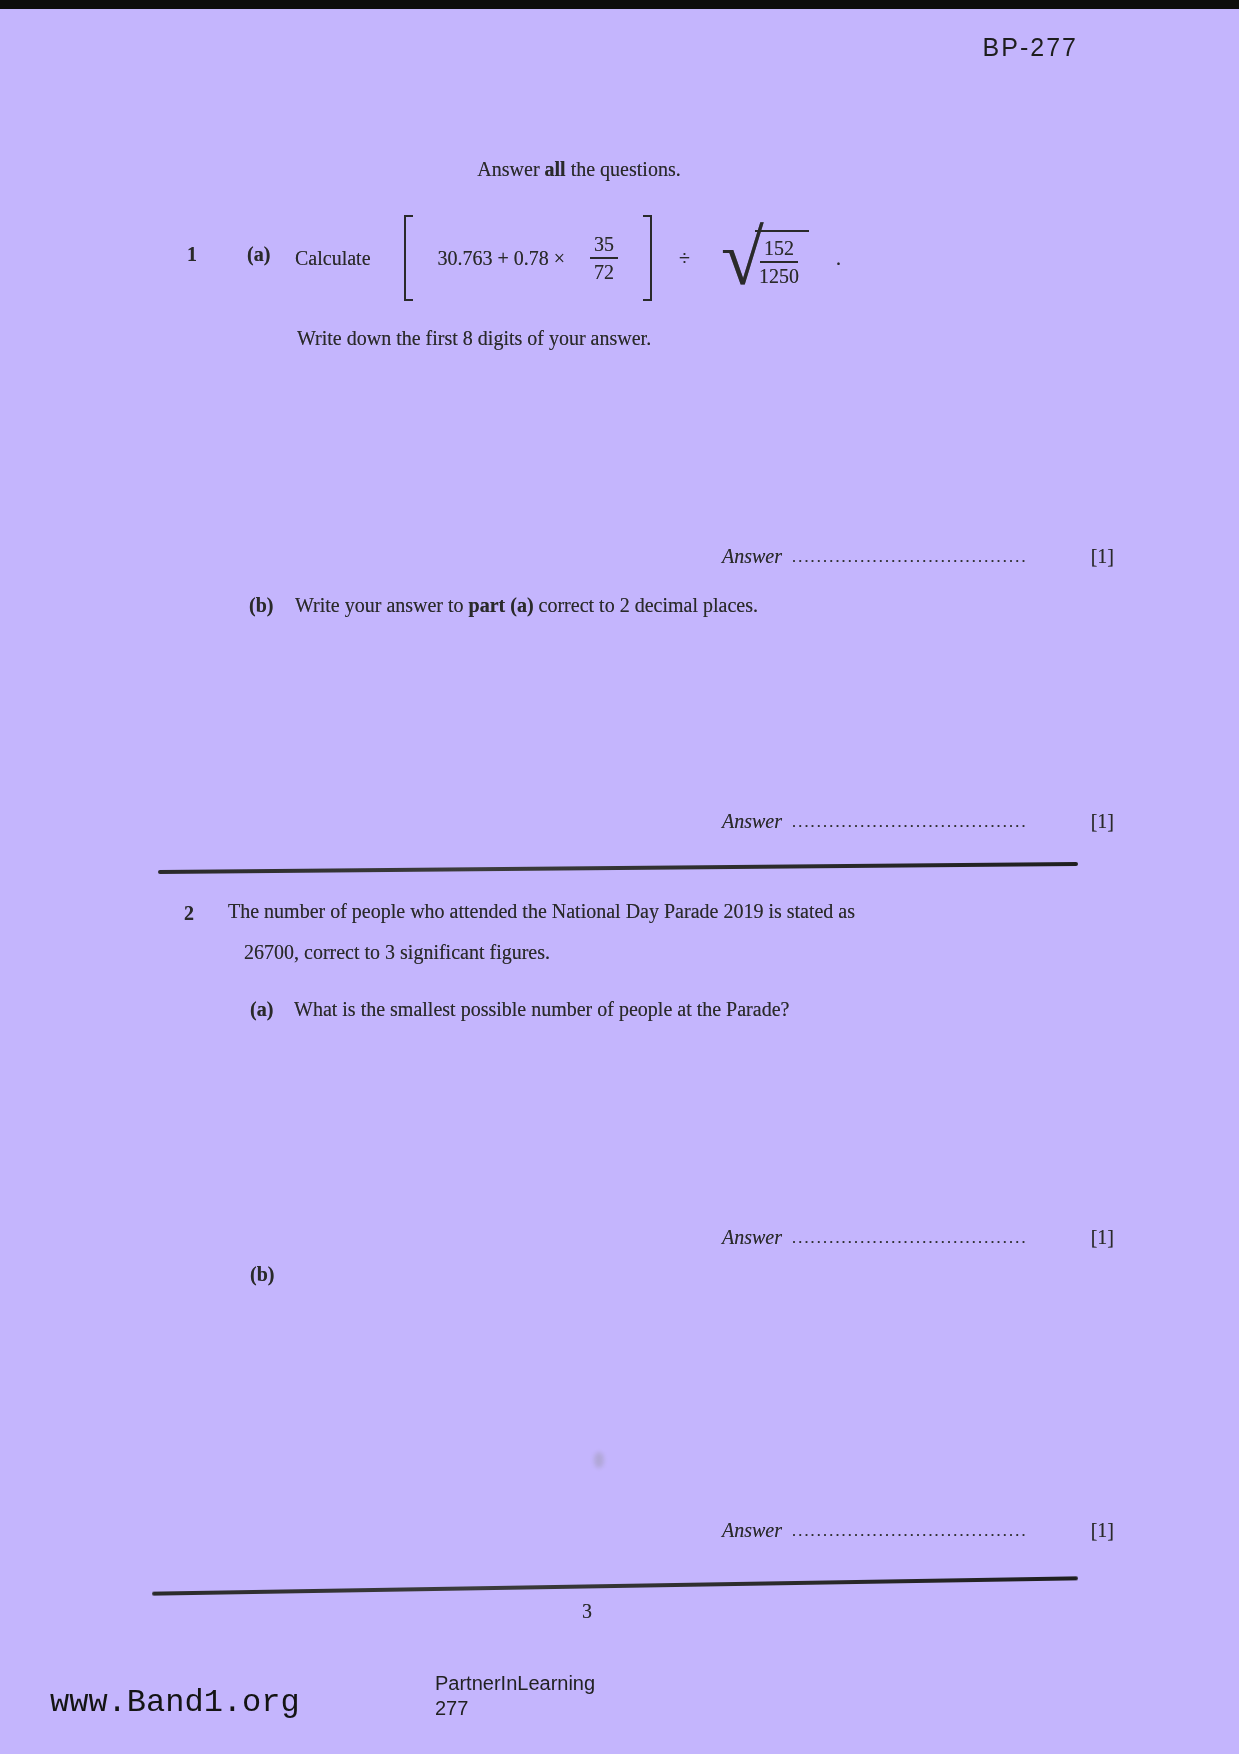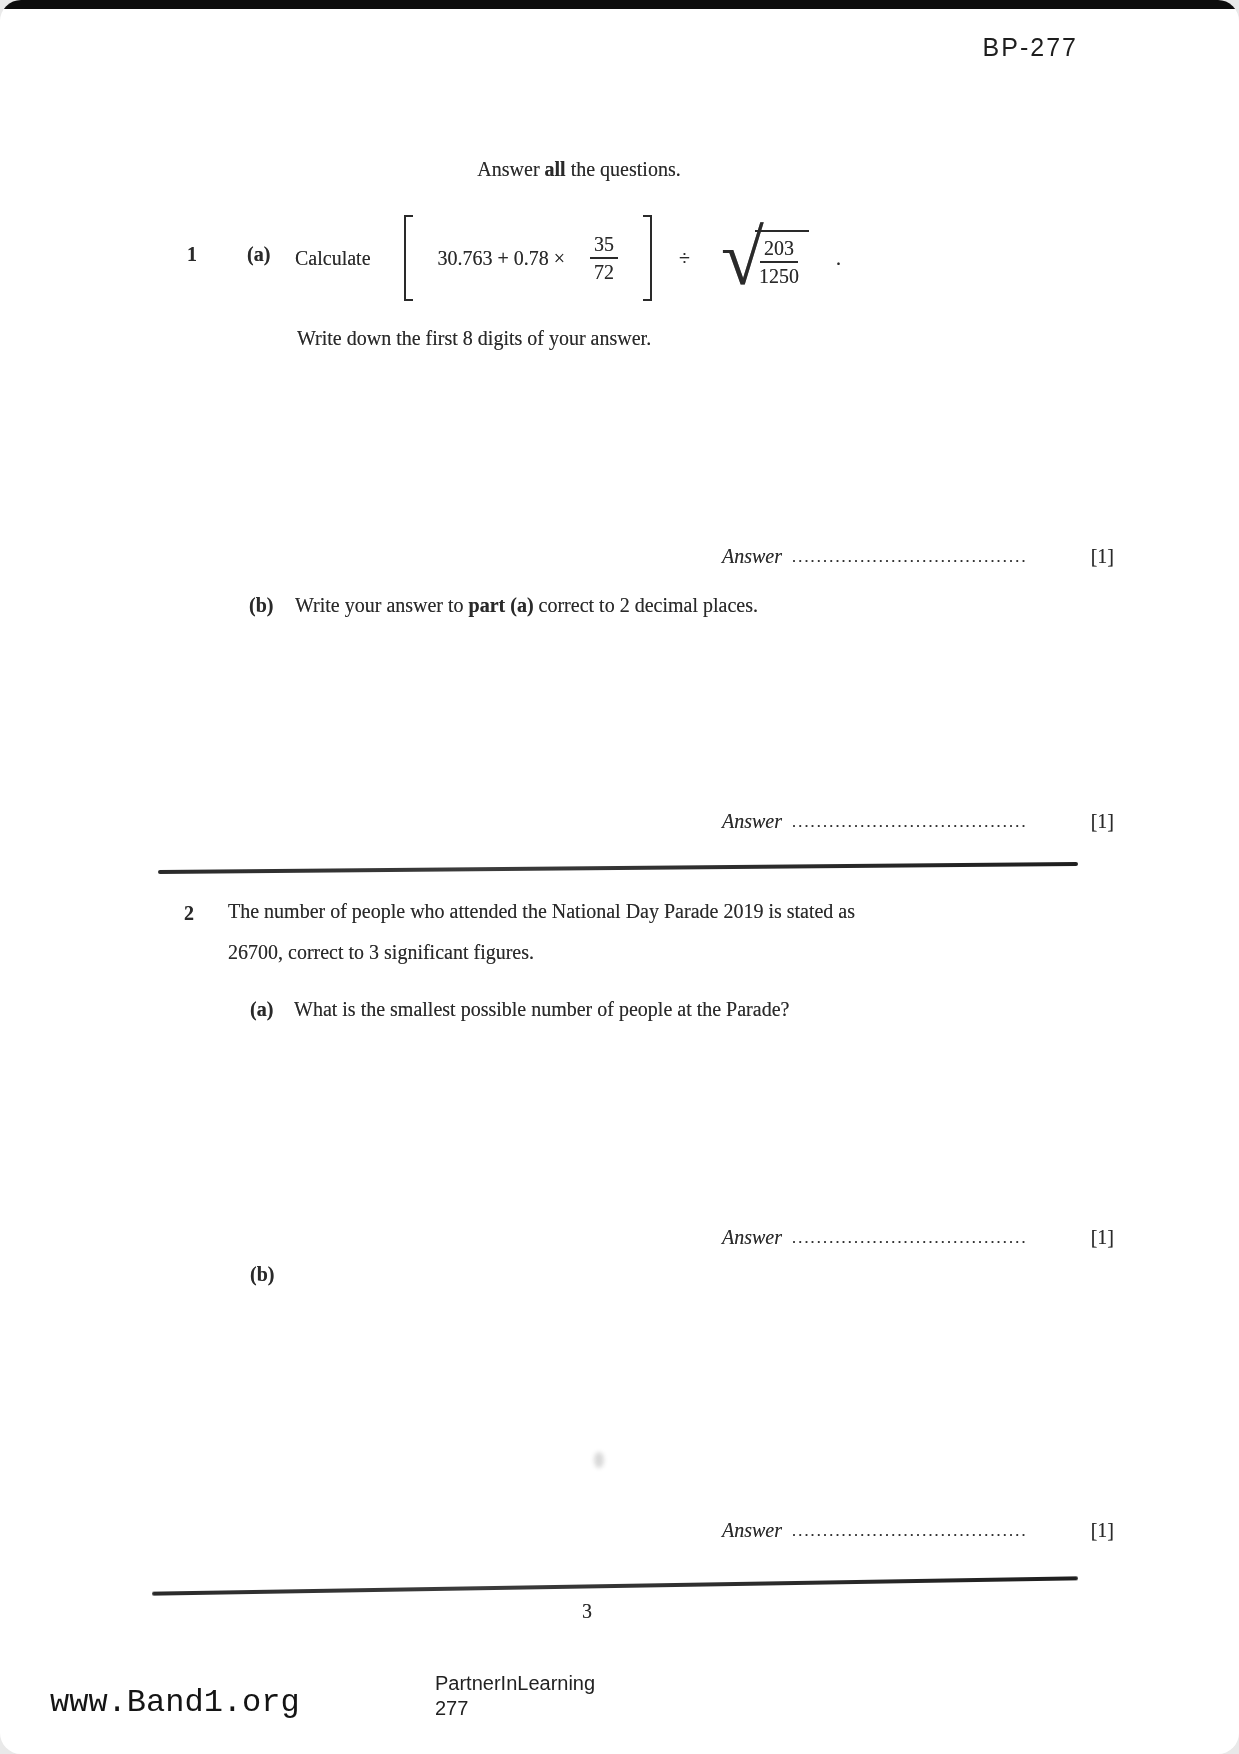--- a/index.html
+++ b/index.html
@@ -1,21 +1,20 @@
 <!DOCTYPE html>
 <html><head>
 <meta charset="utf-8">
 <style>
   html,body{margin:0;padding:0;background:#e9e9e9;}
   .page{
     position:relative;width:1239px;height:1754px;margin:0 auto;
-    background:#ffffff;color:#262626;
+    background:#c4b5fd;color:#262626;
     font-family:"Liberation Serif",serif;
     overflow:hidden;
-    border-radius:21px;
   }
   .abs{position:absolute;}
   .scan-top{left:0;top:0;width:100%;height:9px;background:#0d0d0d;}
   .header-code{
     right:161px;top:33px;
     font-family:"Liberation Sans",sans-serif;font-size:25px;letter-spacing:2px;color:#1e1e1e;
   }
   .txt{font-size:20px;color:#2a2a2a;text-shadow:0 0 .5px rgba(50,50,50,.55);white-space:nowrap;padding-left:32px;}
   .bold{font-weight:bold;}
   .instruction{left:0;top:158px;width:1094px;text-align:center;}
@@ -71,21 +70,21 @@
     <span class="frac">
       <span class="num">35</span>
       <span class="den">72</span>
     </span>
     <span class="bracket bracket-r"></span>
     <span class="divide">÷</span>
     <span class="sqrt">
       <span class="radical">√</span>
       <span class="radicand">
         <span class="frac">
-          <span class="num">203</span>
+          <span class="num">152</span>
           <span class="den">1250</span>
         </span>
       </span>
     </span>
     <span class="period">.</span>
   </div>
 
   <div class="abs txt" style="left:265px;top:327px;">Write down the first 8 digits of your answer.</div>
 
   <div class="abs answer-line txt" style="top:545px;">
@@ -102,21 +101,21 @@
   <div class="abs answer-line txt" style="top:810px;">
     <span class="ans-label">Answer</span>
     <span class="dots">......................................</span>
     <span class="marks">[1]</span>
   </div>
 
   <div class="abs divider divider-1"></div>
 
   <div class="abs txt qnum" style="left:152px;top:902px;">2</div>
   <div class="abs txt" style="left:196px;top:900px;">The number of people who attended the National Day Parade 2019 is stated as</div>
-  <div class="abs txt" style="left:196px;top:941px;text-align:center;">26700, correct to 3 significant figures.</div>
+  <div class="abs txt" style="left:212px;top:941px;text-align:center;">26700, correct to 3 significant figures.</div>
 
   <div class="abs txt bold" style="left:218px;top:998px;">(a)</div>
   <div class="abs txt" style="left:262px;top:998px;">What is the smallest possible number of people at the Parade?</div>
 
   <div class="abs answer-line txt" style="top:1226px;">
     <span class="ans-label">Answer</span>
     <span class="dots">......................................</span>
     <span class="marks">[1]</span>
   </div>
 

